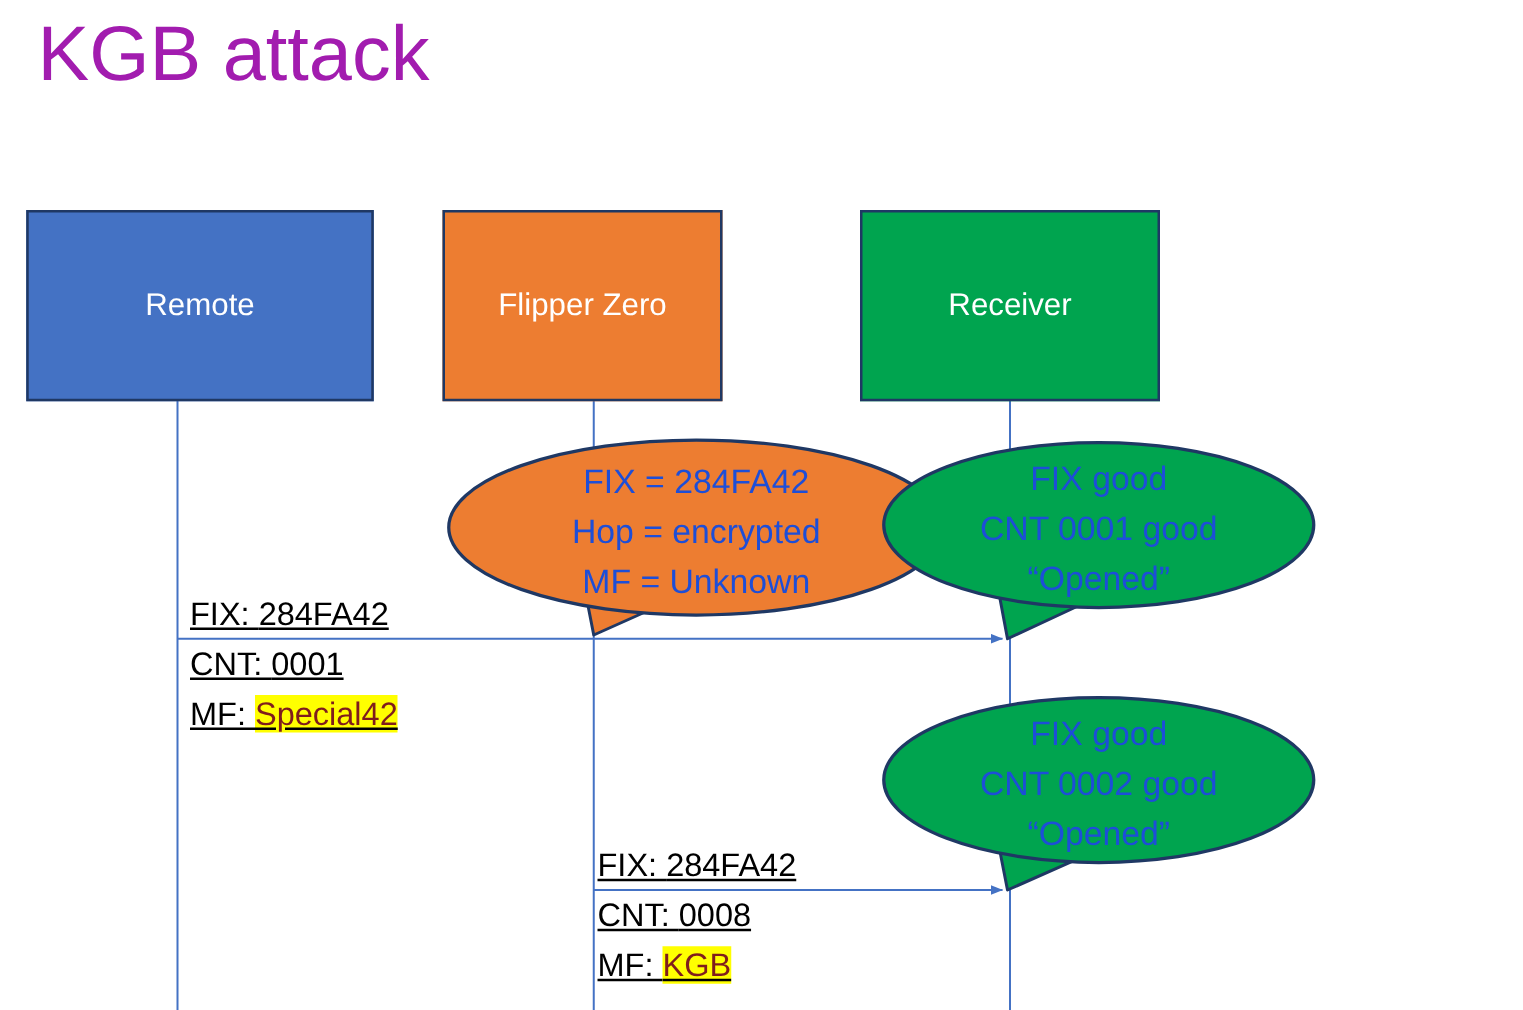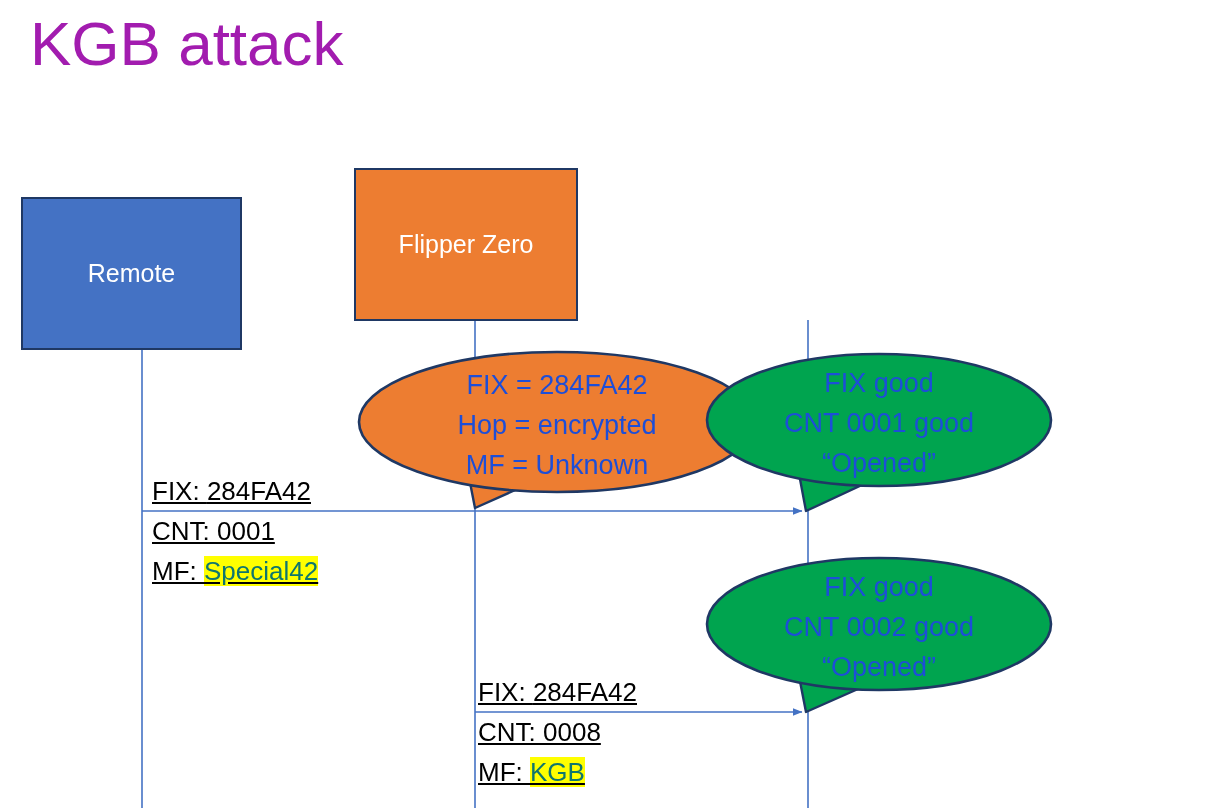--- a/index.html
+++ b/index.html
@@ -61,21 +61,21 @@
   .msg-block {
     position: absolute;
     color: #000000;
     font-size: 26px;
     line-height: 40px;
     white-space: nowrap;
   }
   .msg-line { display: block; text-decoration: underline; }
   .hl {
     background: #FFFF00;
-    color: #0f766e;
+    color: #7f1d1d;
   }
 
   
   .callout-text {
     position: absolute;
     color: #1d4ed8;
     font-size: 27px;
     line-height: 40px;
     text-align: center;
     white-space: nowrap;
@@ -116,28 +116,31 @@
       <ellipse cx="879" cy="420" rx="172" ry="66" fill="#00A44F" stroke="#1F3864" stroke-width="2.6"></ellipse>
     </g>
 
     <g>
       <path d="M 806 712 L 797 666 L 898 659 L 892 674 Z" fill="#00A44F" stroke="#1F3864" stroke-width="2.4" stroke-linejoin="round"></path>
       <ellipse cx="879" cy="624" rx="172" ry="66" fill="#00A44F" stroke="#1F3864" stroke-width="2.6"></ellipse>
     </g>
 
   </svg>
 
-  <div class="actor-box" style="left:21px; top:168px; width:221px; height:153px; background:#4472C4;margin-top:29px;">
+  <div class="actor-box" style="left:21px; top:168px; width:278px; height:153px; background:#4472C4;">
     <span class="actor-label">Remote</span>
   </div>
 
   <div class="actor-box" style="left:354px; top:168px; width:224px; height:153px; background:#ED7D31;">
     <span class="actor-label">Flipper Zero</span>
   </div>
 
+  <div class="actor-box" style="left:688px; top:168px; width:240px; height:153px; background:#00A44F;">
+    <span class="actor-label">Receiver</span>
+  </div>
 
   <div class="callout-text" style="left:359px; top:365px; width:396px;">
     <span class="callout-line">FIX = 284FA42</span>
     <span class="callout-line">Hop = encrypted</span>
     <span class="callout-line">MF = Unknown</span>
   </div>
 
   <div class="callout-text" style="left:707px; top:363px; width:344px;">
     <span class="callout-line">FIX good</span>
     <span class="callout-line">CNT 0001 good</span>

